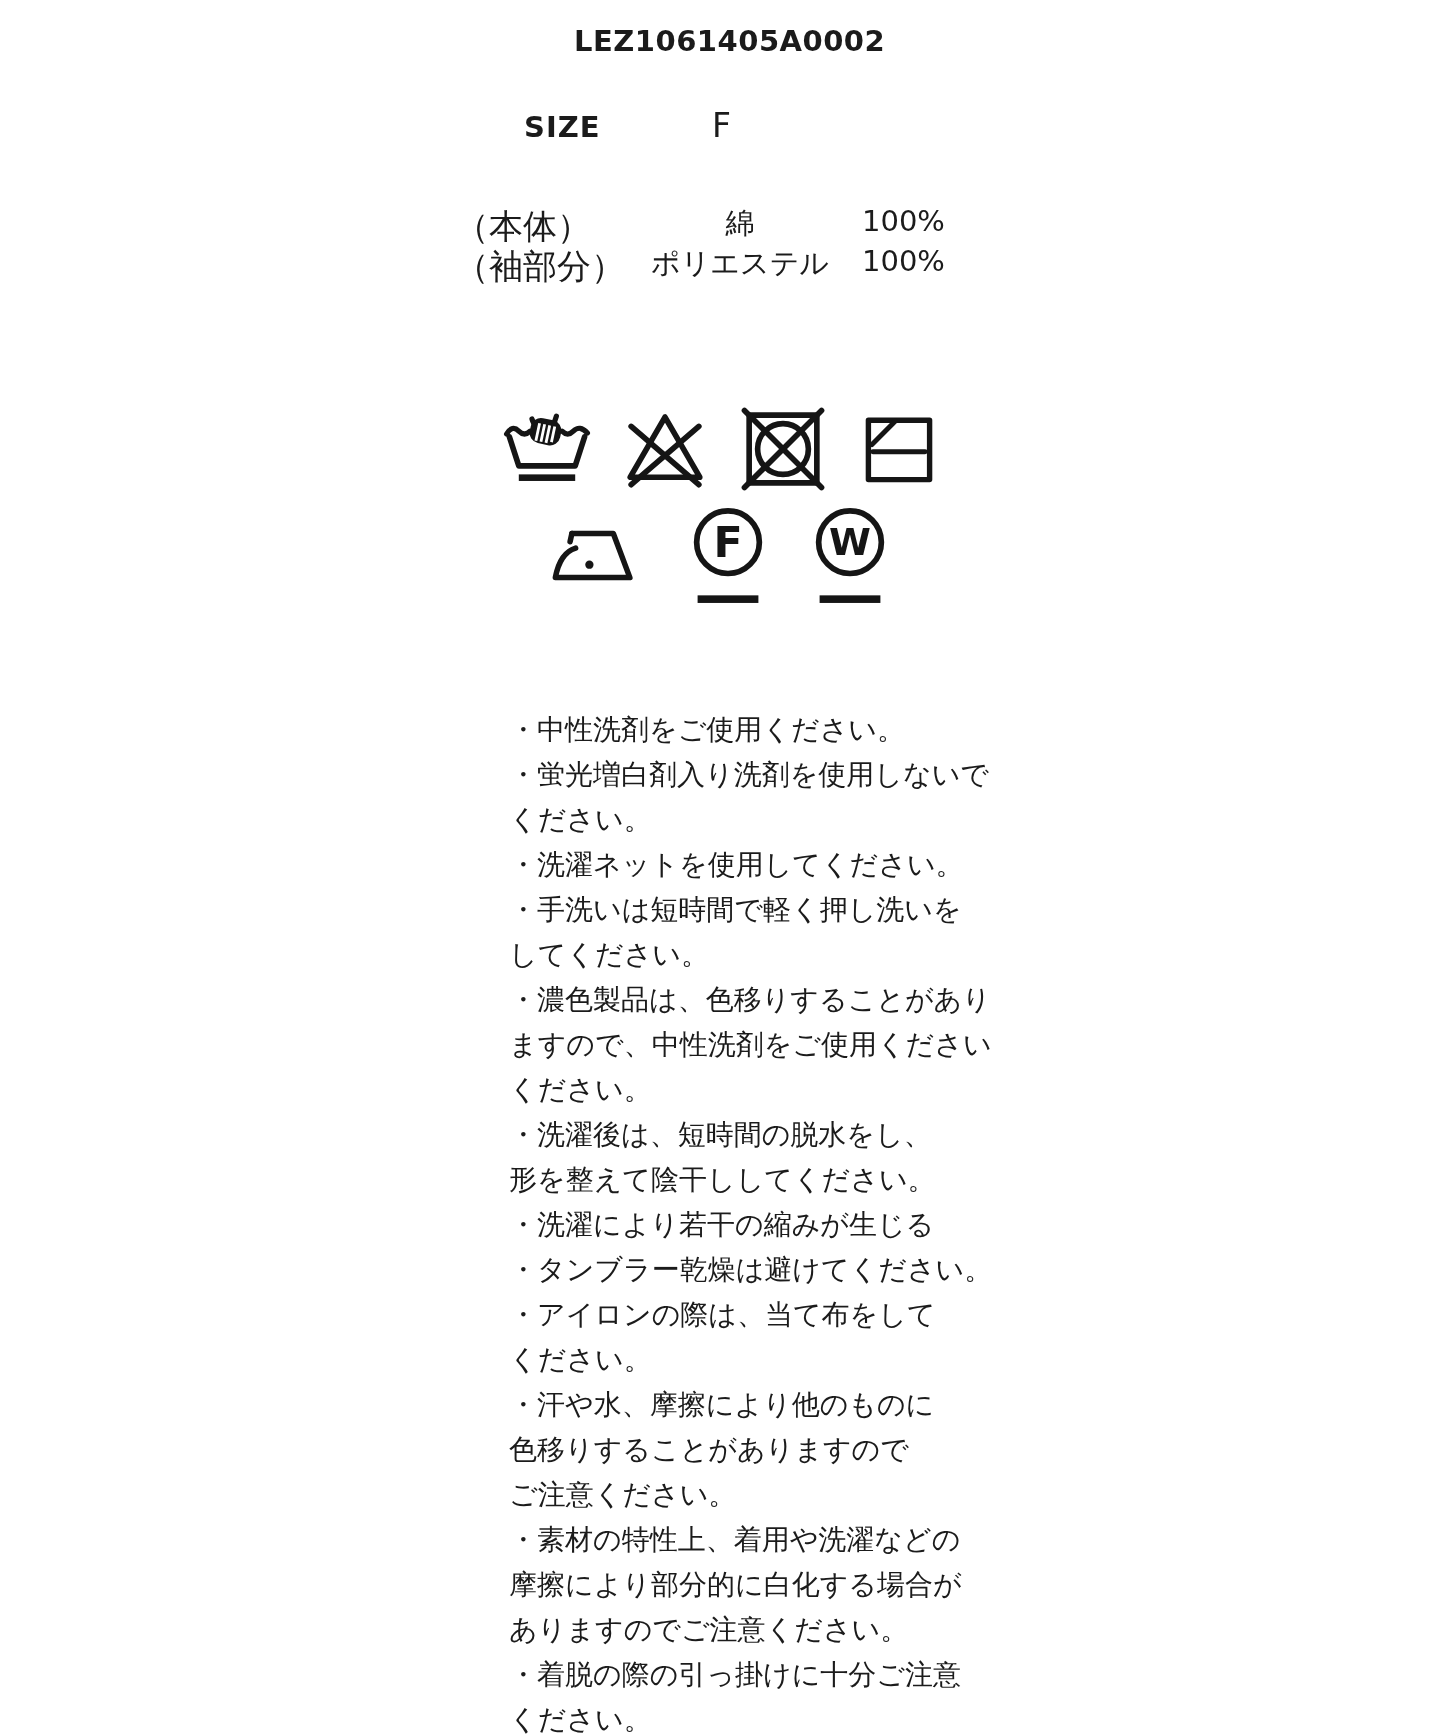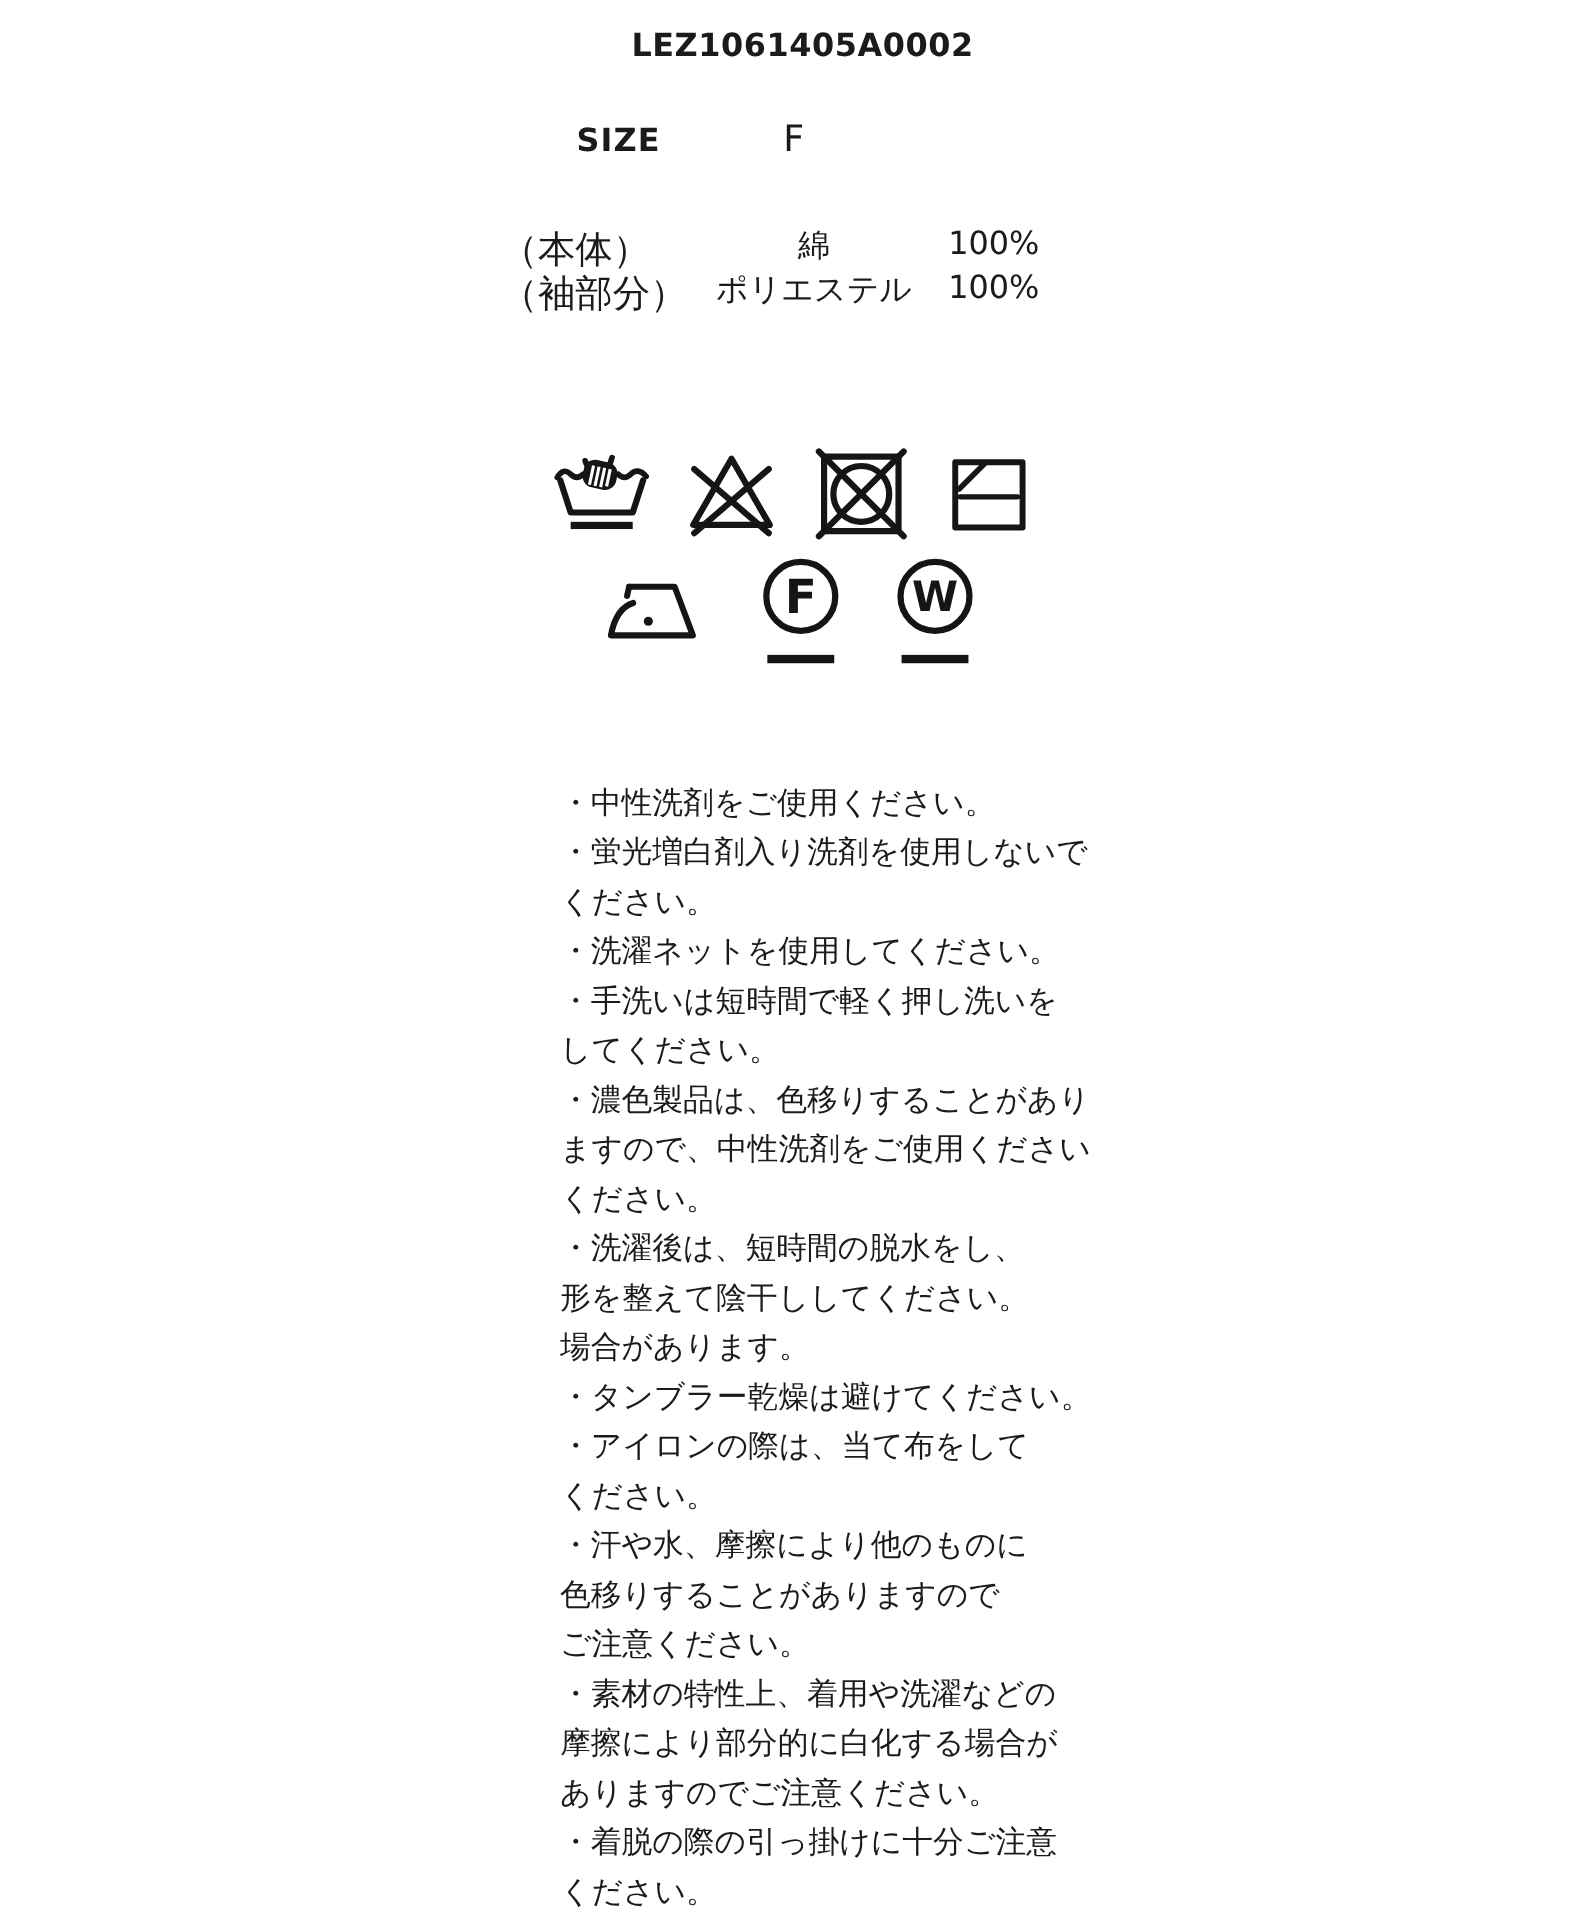--- a/index.html
+++ b/index.html
@@ -115,21 +115,21 @@
     <div class="line">・蛍光増白剤入り洗剤を使用しないで</div>
     <div class="line">ください。</div>
     <div class="line">・洗濯ネットを使用してください。</div>
     <div class="line">・手洗いは短時間で軽く押し洗いを</div>
     <div class="line">してください。</div>
     <div class="line">・濃色製品は、色移りすることがあり</div>
     <div class="line">ますので、中性洗剤をご使用ください</div>
     <div class="line">ください。</div>
     <div class="line">・洗濯後は、短時間の脱水をし、</div>
     <div class="line">形を整えて陰干ししてください。</div>
-    <div class="line">場合があります。</div>
+    <div class="line">・洗濯により若干の縮みが生じる</div>
     <div class="line">・タンブラー乾燥は避けてください。</div>
     <div class="line">・アイロンの際は、当て布をして</div>
     <div class="line">ください。</div>
     <div class="line">・汗や水、摩擦により他のものに</div>
     <div class="line">色移りすることがありますので</div>
     <div class="line">ご注意ください。</div>
     <div class="line">・素材の特性上、着用や洗濯などの</div>
     <div class="line">摩擦により部分的に白化する場合が</div>
     <div class="line">ありますのでご注意ください。</div>
     <div class="line">・着脱の際の引っ掛けに十分ご注意</div>

